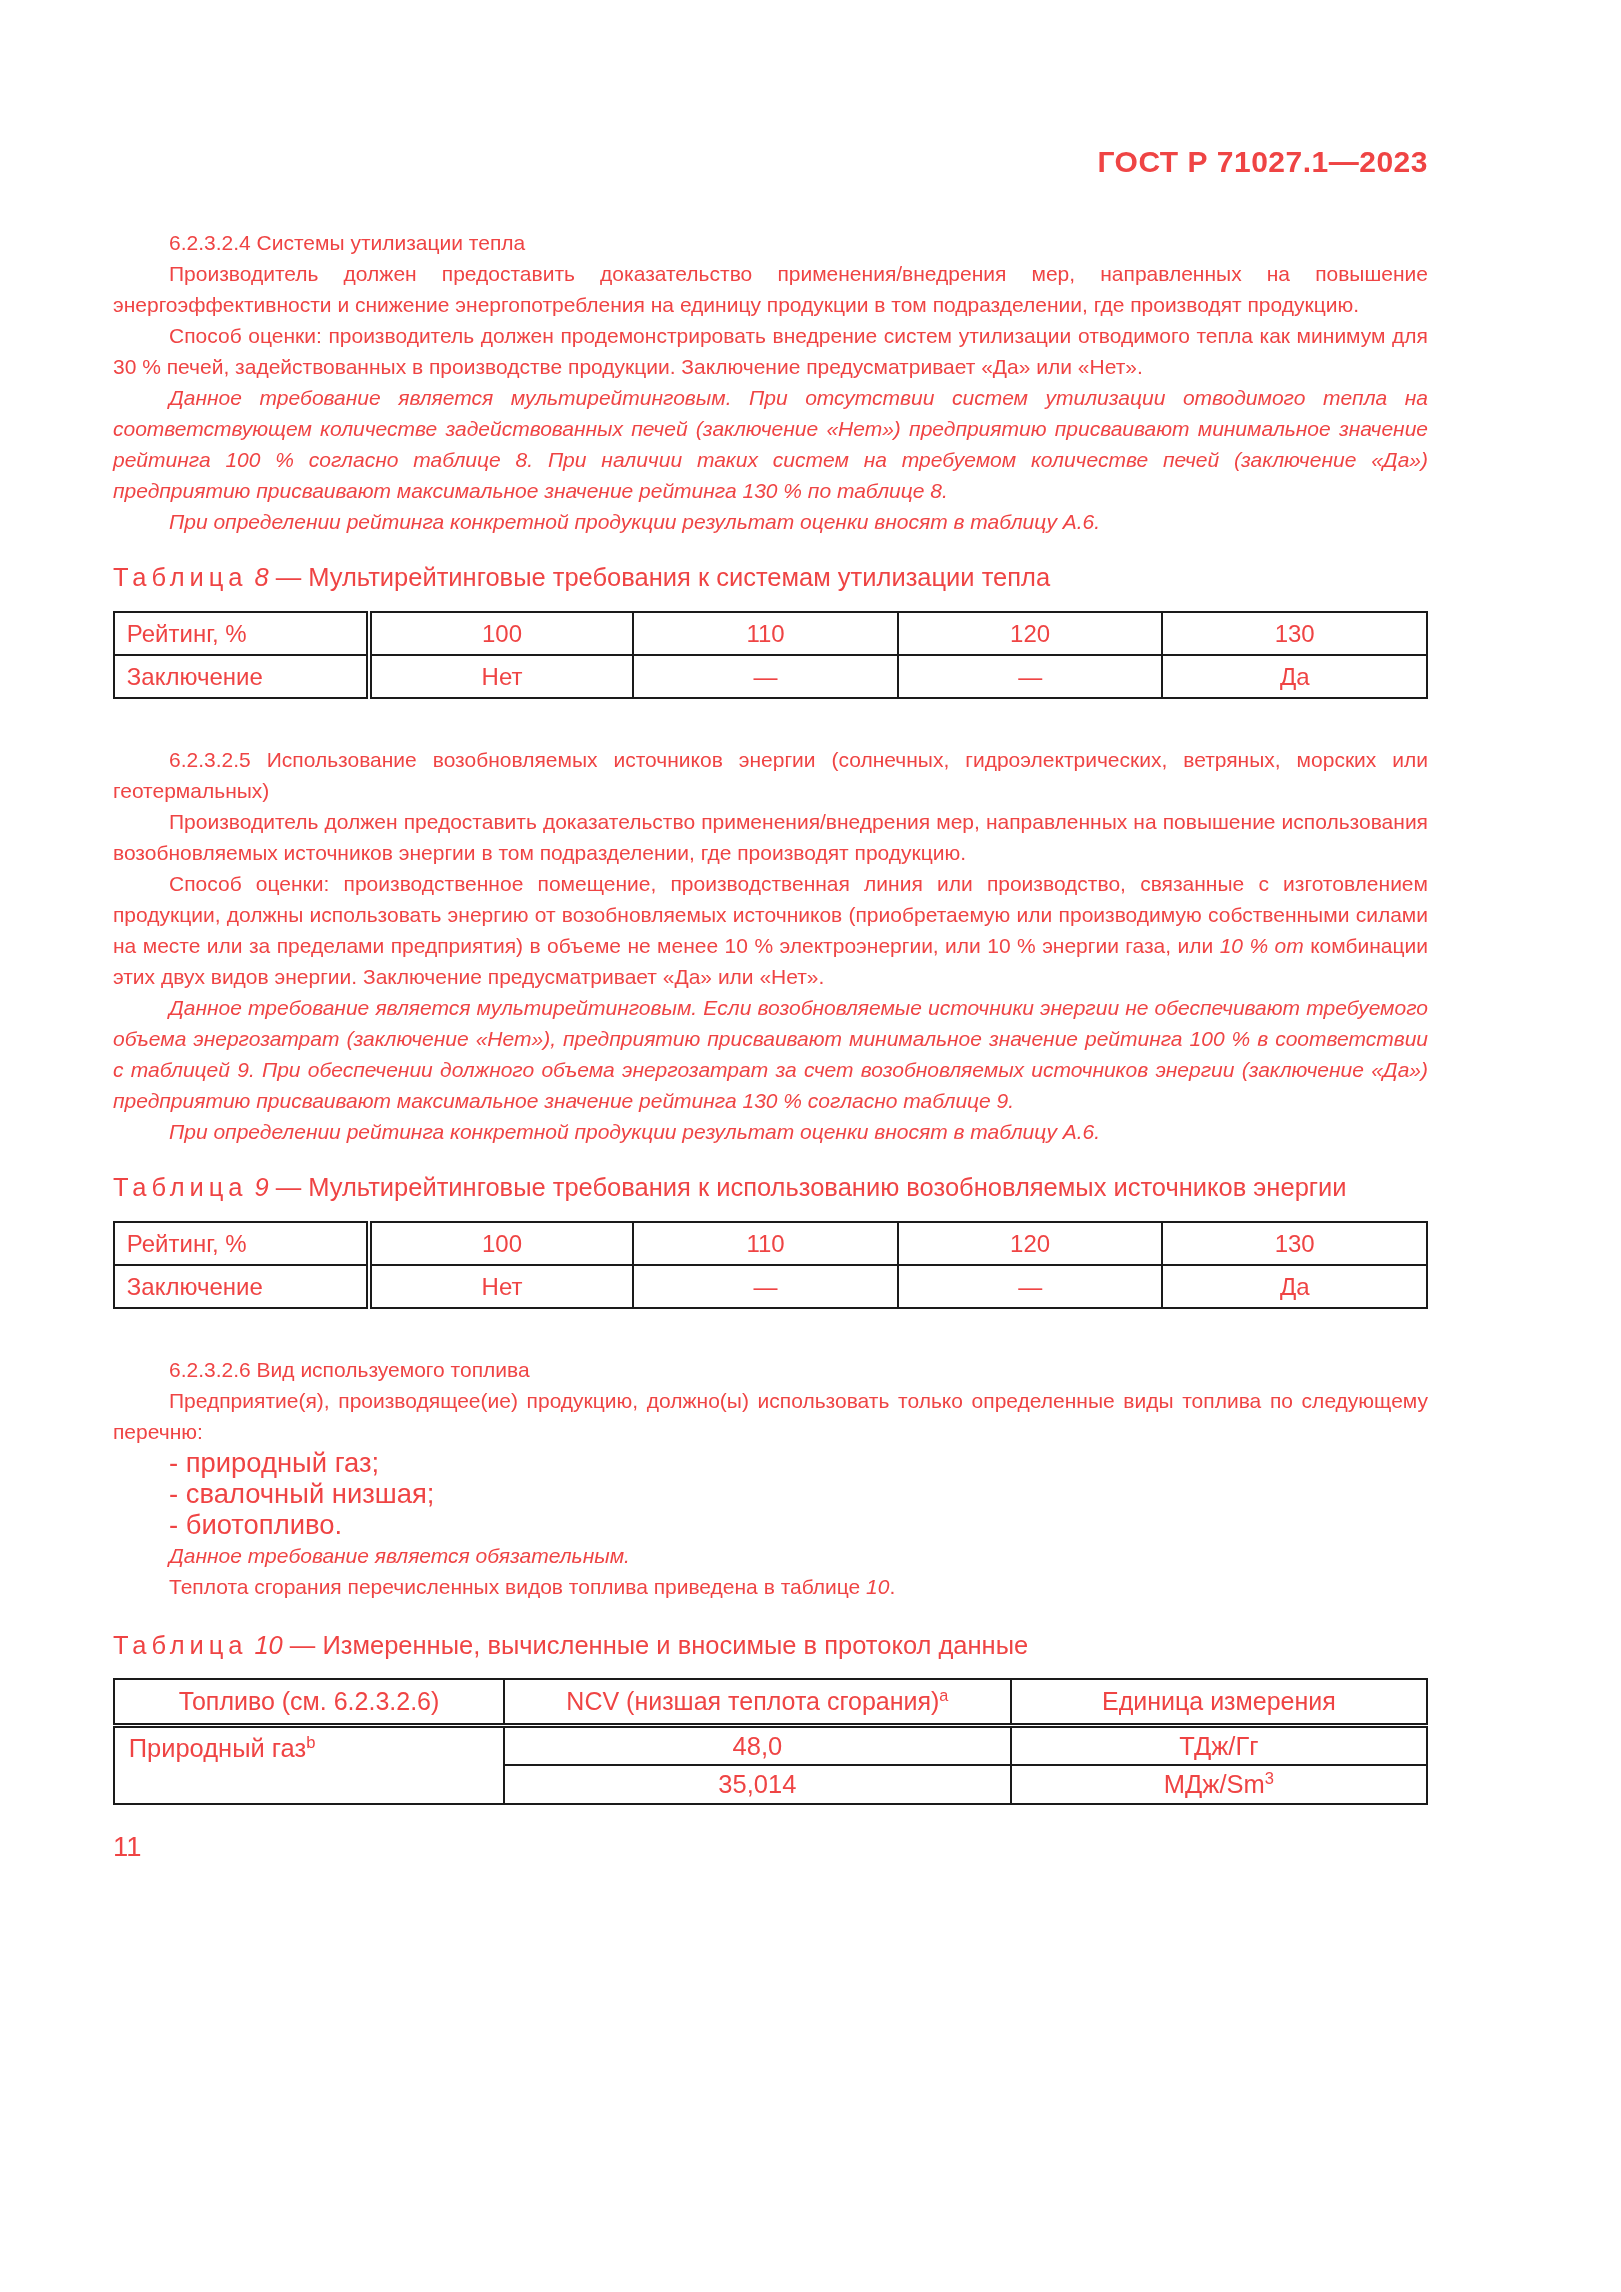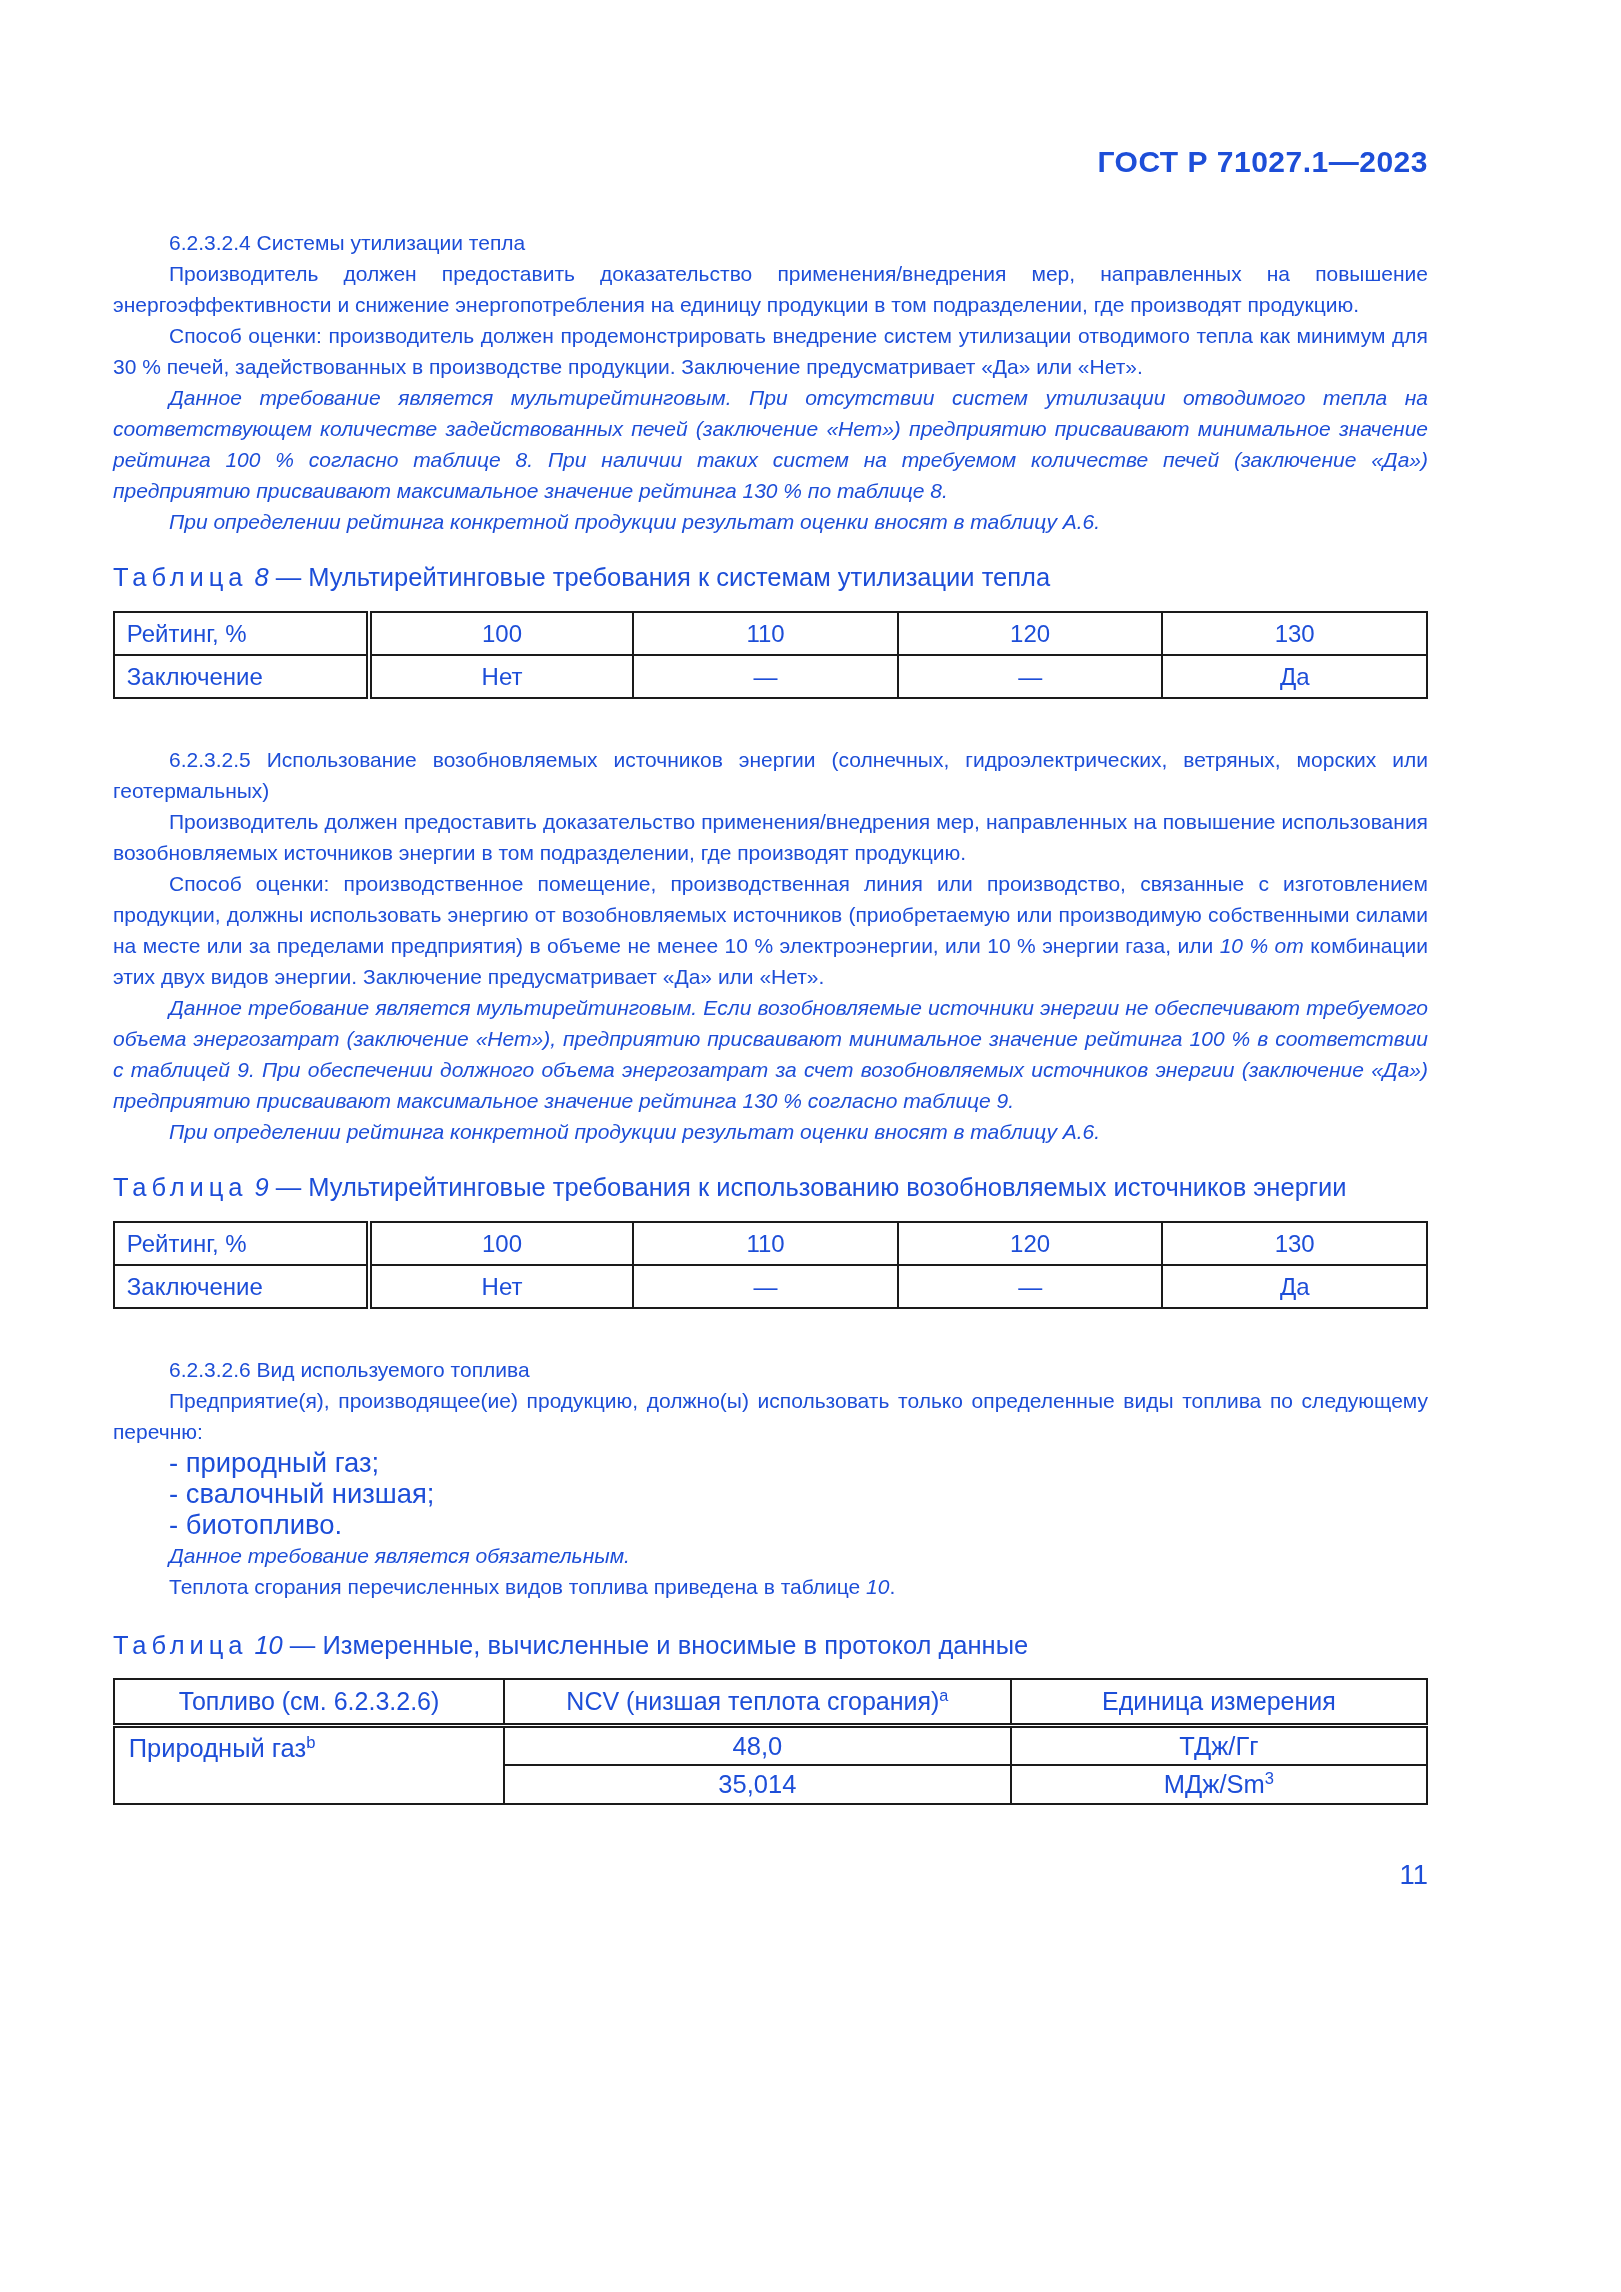--- a/index.html
+++ b/index.html
@@ -2,21 +2,21 @@
 <html lang="ru"><head>
 <meta charset="utf-8">
 <style>
   html,body{margin:0;padding:0;background:#e8e8e8;}
   .page{
     position:relative;
     width:1621px;
     height:2293px;
     margin:0 auto;
     background:#ffffff;
-    color:#1d4ed8;
+    color:#ef4444;
     font-family:"Liberation Sans", sans-serif;
     overflow:hidden;
     box-sizing:border-box;
     padding-top:145px;
   }
   .content{
     margin-left:113px;
     width:1315px;
   }
   .doc-header{
@@ -93,22 +93,22 @@
     text-align:left;
     vertical-align:top;
     padding:5.9px 0 0 13.7px;
     font-size:25.5px;
   }
   sup{font-size:0.65em;line-height:0;}
   .cap10{margin-top:29px;margin-bottom:17.6px;}
   .page-number{
     font-size:27.4px;
     line-height:29px;
-    text-align:right;
-    margin-top:55px;
+    text-align:left;
+    margin-top:27px;
   }
 </style>
 </head>
 <body>
 
 <div class="page">
   <div class="content">
 
     <div class="doc-header">ГОСТ Р 71027.1—2023</div>
 

